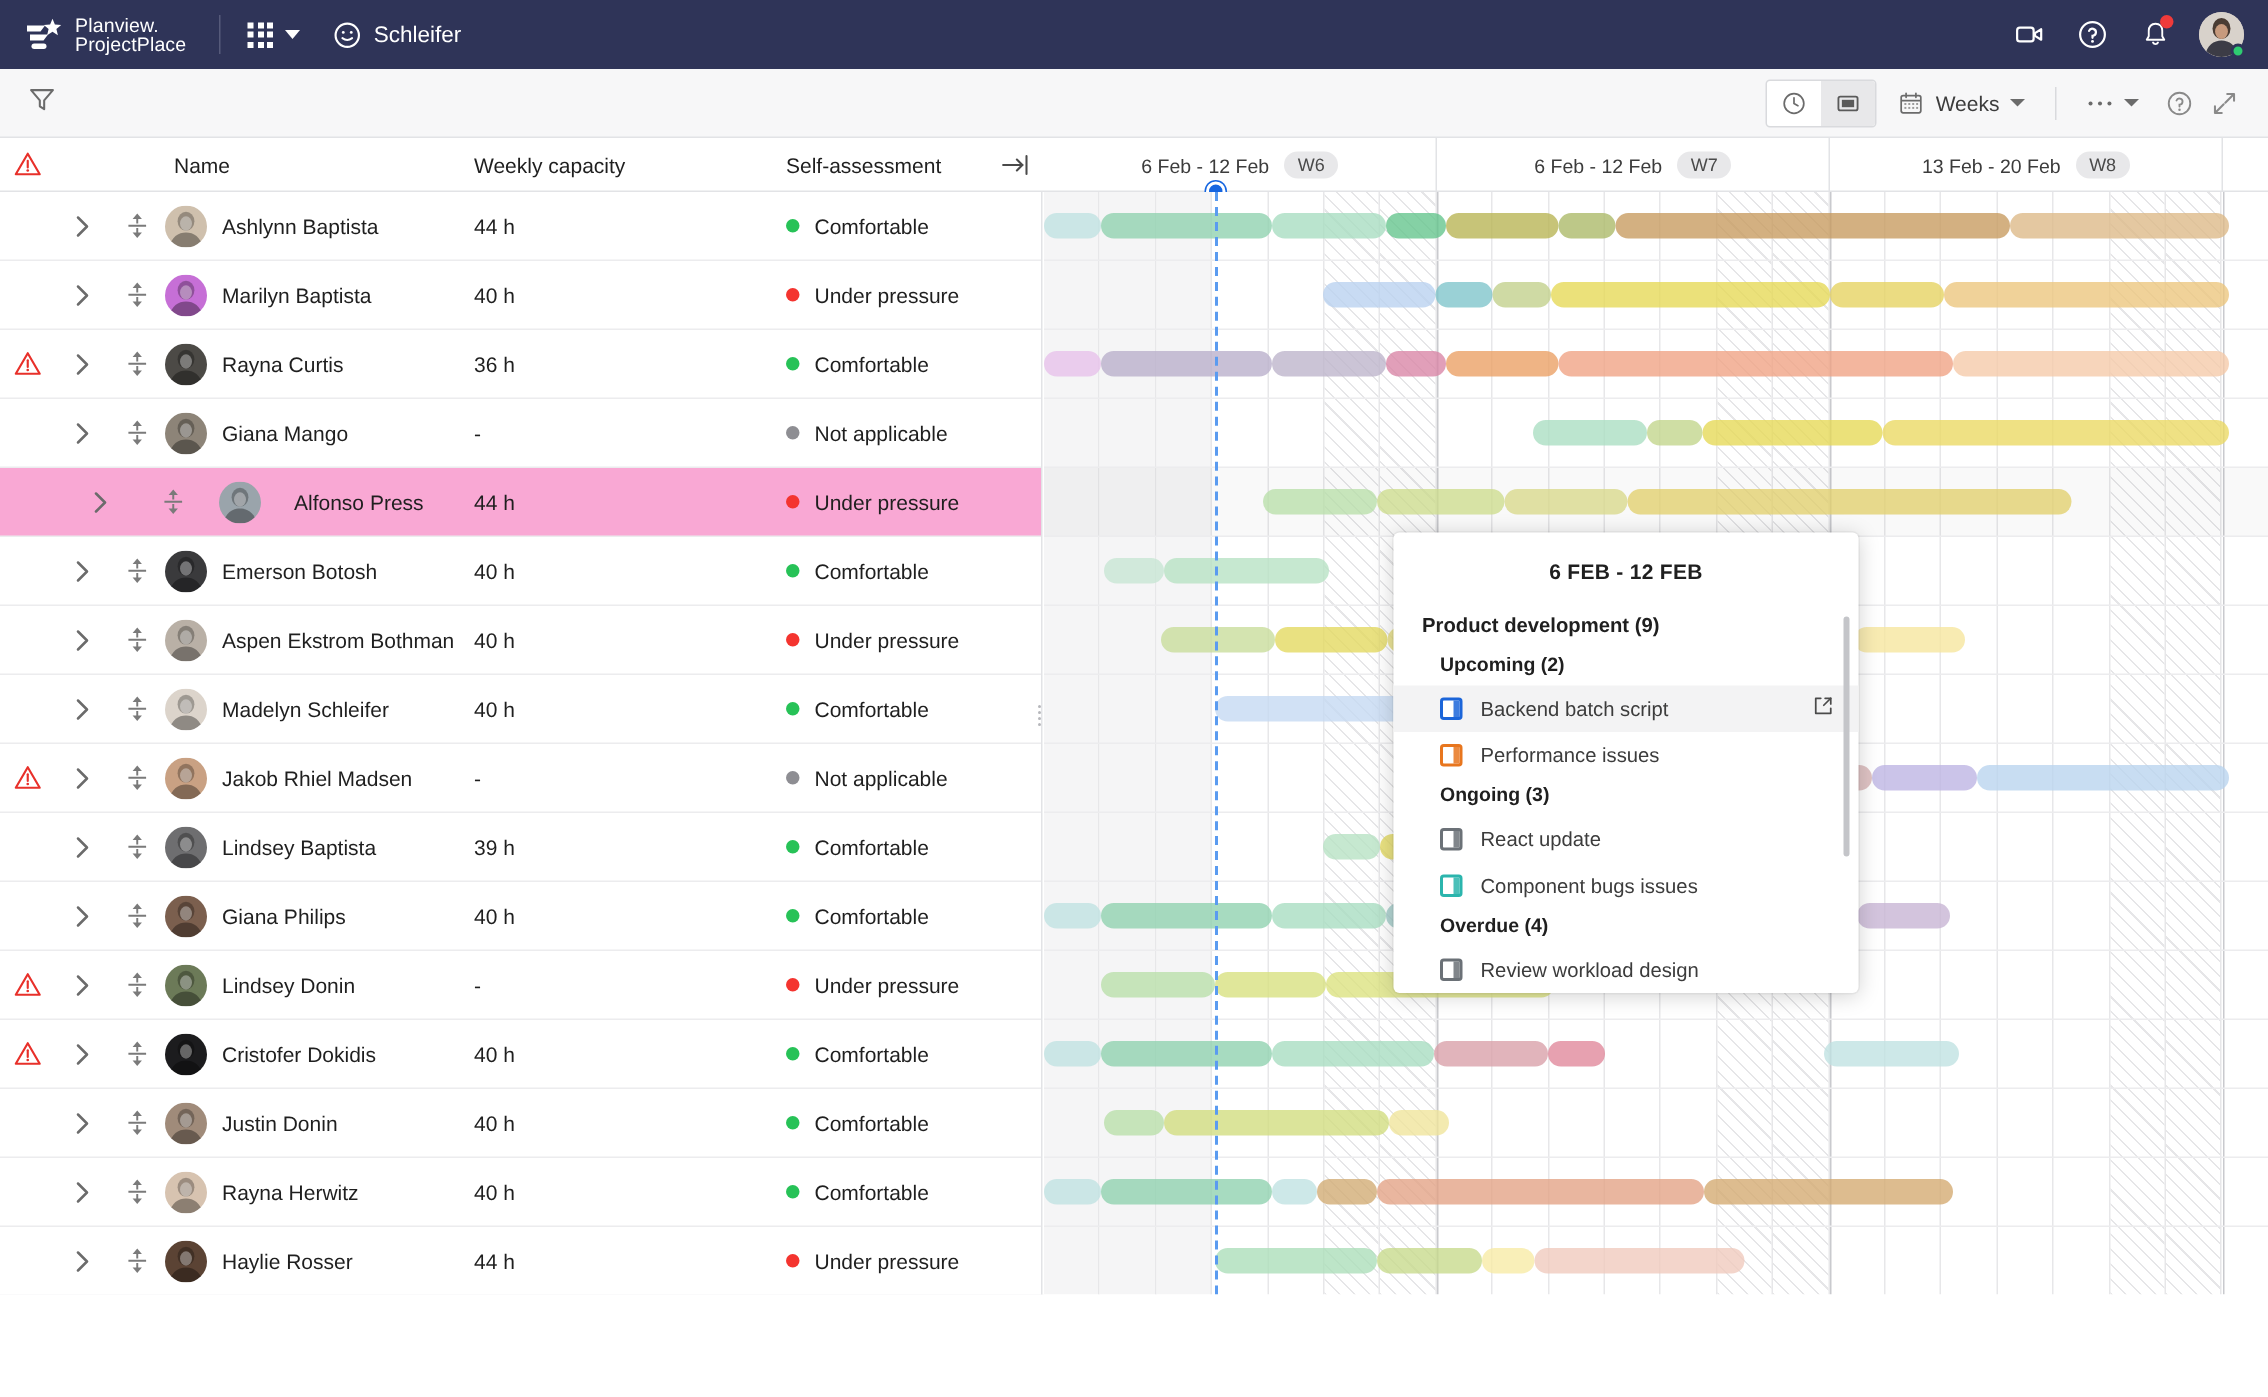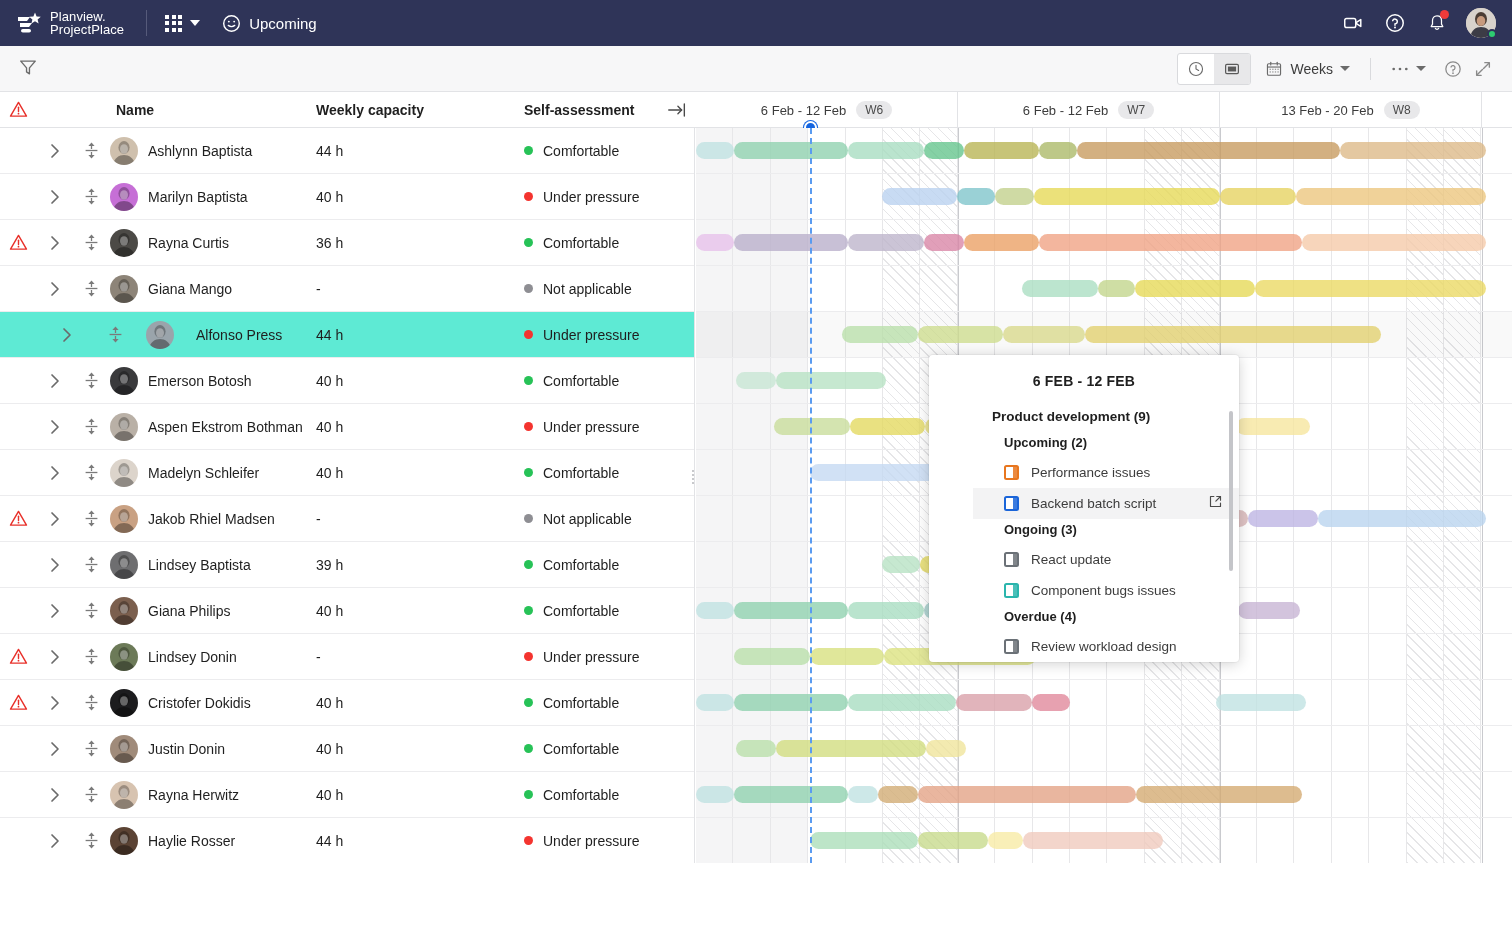--- a/index.html
+++ b/index.html
@@ -52,35 +52,35 @@
   .seg > div.active { background: #e8e8ea; }
   .tb-item { display: flex; align-items: center; gap: 7px; padding: 0 10px; height: 32px; cursor: pointer; }
   .tb-label { font-size: 14px; color: #3c3c3c; }
   .tb-div { width: 1px; height: 22px; background: #d9dadd; margin: 0 6px; }
   .cv { width: 0; height: 0; border-left: 5px solid transparent; border-right: 5px solid transparent; border-top: 5.5px solid #6b6b6b; }
 
   
   .grid-head {
     position: absolute; top: 92px; left: 0; width: 696px; height: 36px;
     background: #fff; border-bottom: 1px solid #e2e3e6;
-    display: flex; align-items: center; font-weight: bold;
+    display: flex; align-items: center;
   }
   .warn-col { width: 36px; display: flex; justify-content: center; }
   .col-name { position: absolute; left: 116px; font-size: 14px; color: #1f1f1f; }
   .col-cap  { position: absolute; left: 316px; font-size: 14px; color: #1f1f1f; }
   .col-self { position: absolute; left: 524px; font-size: 14px; color: #1f1f1f; }
   .col-arrow{ position: absolute; left: 666px; display:flex; align-items:center; cursor: pointer; }
 
   
   .left-panel { position: absolute; top: 128px; left: 0; width: 696px; height: 735px; background: #fff; overflow: hidden; }
   .row {
     position: relative; height: 46px; border-bottom: 1px solid #ececee;
     display: flex; align-items: center; background: #fff;
   }
-  .row.sel { background: #5eead4; gap: 12px; }
+  .row.sel { background: #f9a8d4; gap: 12px; }
   .r-warn { width: 36px; display: flex; justify-content: center; align-items: center; }
   .r-chev { width: 38px; display: flex; justify-content: center; align-items: center; cursor: pointer; }
   .r-drag { width: 34px; display: flex; justify-content: center; align-items: center; cursor: grab; }
   .r-avatar { width: 28px; height: 28px; border-radius: 50%; overflow: hidden; flex: 0 0 auto; margin-left: 2px; }
   .r-name { margin-left: 10px; font-size: 14px; color: #1f1f1f; white-space: nowrap; }
   .r-cap { position: absolute; left: 316px; font-size: 14px; color: #1f1f1f; }
   .r-self { position: absolute; left: 524px; font-size: 14px; color: #1f1f1f; display: flex; align-items: center; gap: 10px; }
   .sdot { width: 9px; height: 9px; border-radius: 50%; display: inline-block; }
 
   
@@ -109,21 +109,21 @@
   .bar { position: absolute; height: 17px; border-radius: 9px; }
 
   
   .popup {
     position: absolute; left: 929px; top: 355px; width: 310px;
     background: #fff; border-radius: 4px;
     box-shadow: 0 2px 14px rgba(0,0,0,.18), 0 0 0 1px rgba(0,0,0,.04);
     padding: 18px 0 0 0;
   }
   .pp-title { text-align: center; font-size: 14px; font-weight: bold; color: #1f1f1f; letter-spacing: .2px; }
-  .pp-scroll { margin-top: 16px; max-height: 280px; position: relative; margin-left: 44px; }
+  .pp-scroll { margin-top: 16px; max-height: 280px; position: relative; }
   .pp-project { font-size: 13.5px; font-weight: bold; color: #1f1f1f; padding: 4px 0 8px 19px; }
   .pp-group { font-size: 13px; font-weight: bold; color: #1f1f1f; padding: 3px 0 7px 31px; }
   .pp-task { display: flex; align-items: center; height: 31px; padding: 0 16px 0 31px; cursor: pointer; }
   .pp-task.hl { background: #f3f3f4; }
   .pp-cb { width: 15px; height: 15px; border-radius: 2.5px; border: 2px solid #6b7177; flex: 0 0 auto; position: relative; background: #fff; }
   .pp-cb::after { content: ""; position: absolute; right: 0px; top: 0px; bottom: 0px; width: 4px; background: currentColor; opacity: .85; }
   .pp-task-label { margin-left: 12px; font-size: 13.5px; color: #3c3c3c; }
   .pp-ext { margin-left: auto; cursor: pointer; }
   .pp-sbthumb { position: absolute; right: 6px; top: 6px; width: 4px; height: 160px; background: #c4c5c9; border-radius: 2px; }
   .pp-btn {
@@ -169,21 +169,21 @@
     <div class="caret-dn"></div>
   </div>
 
   <div class="wl-btn">
     <svg width="19" height="19" viewBox="0 0 20 20">
       <circle cx="10" cy="10" r="8.2" fill="none" stroke="#ffffff" stroke-width="1.5"></circle>
       <circle cx="7.2" cy="8" r="1" fill="#ffffff"></circle>
       <circle cx="12.8" cy="8" r="1" fill="#ffffff"></circle>
       <path d="M6.6 12 Q10 14.6 13.4 12" fill="none" stroke="#ffffff" stroke-width="1.4" stroke-linecap="round"></path>
     </svg>
-    <span class="wl-label">Upcoming</span>
+    <span class="wl-label">Schleifer</span>
   </div>
 
   <div class="nav-right">
     <div class="ico-btn">
       <svg width="22" height="22" viewBox="0 0 24 24">
         <rect x="3" y="7" width="12" height="10" rx="2" fill="none" stroke="#ffffff" stroke-width="1.6"></rect>
         <path d="M16 11 L20.5 8.2 L20.5 15.8 L16 13 Z" fill="none" stroke="#ffffff" stroke-width="1.6" stroke-linejoin="round"></path>
       </svg>
     </div>
     <div class="ico-btn">
@@ -941,33 +941,33 @@
     <div class="bar" style="left: 292px; width: 35px; top: 704px; background: rgb(247, 234, 164); opacity: 0.78;"></div>
     <div class="bar" style="left: 327px; width: 140px; top: 704px; background: rgb(240, 201, 188); opacity: 0.78;"></div>
     <div class="today-line" style="left: 114px;"></div>
   </div>
 
 <div class="popup">
   <div class="pp-title">6 FEB - 12 FEB</div>
   <div class="pp-scroll" id="pp-scroll">
       <div class="pp-project">Product development (9)</div>
       <div class="pp-group">Upcoming (2)</div>
-      <div class="pp-task">
-        <span class="pp-cb" style="border-color:#e8761e;color:#e8761e"></span>
-        <span class="pp-task-label">Performance issues</span>
-      </div>
       <div class="pp-task hl">
         <span class="pp-cb" style="border-color:#1b65d9;color:#1b65d9"></span>
         <span class="pp-task-label">Backend batch script</span>
         <span class="pp-ext"><svg width="15" height="15" viewBox="0 0 18 18">
             <path d="M7 3 H3 V15 H15 V11" fill="none" stroke="#4a4a4a" stroke-width="1.4" stroke-linecap="round" stroke-linejoin="round"></path>
             <path d="M10.5 3 H15 V7.5" fill="none" stroke="#4a4a4a" stroke-width="1.4" stroke-linecap="round" stroke-linejoin="round"></path>
             <line x1="15" y1="3" x2="9.4" y2="8.6" stroke="#4a4a4a" stroke-width="1.4" stroke-linecap="round"></line>
           </svg></span>
       </div>
+      <div class="pp-task">
+        <span class="pp-cb" style="border-color:#e8761e;color:#e8761e"></span>
+        <span class="pp-task-label">Performance issues</span>
+      </div>
       <div class="pp-group">Ongoing (3)</div>
       <div class="pp-task">
         <span class="pp-cb" style="border-color:#6b7177;color:#6b7177"></span>
         <span class="pp-task-label">React update</span>
       </div>
       <div class="pp-task">
         <span class="pp-cb" style="border-color:#2bb5ad;color:#2bb5ad"></span>
         <span class="pp-task-label">Component bugs issues</span>
       </div>
       <div class="pp-group">Overdue (4)</div>

